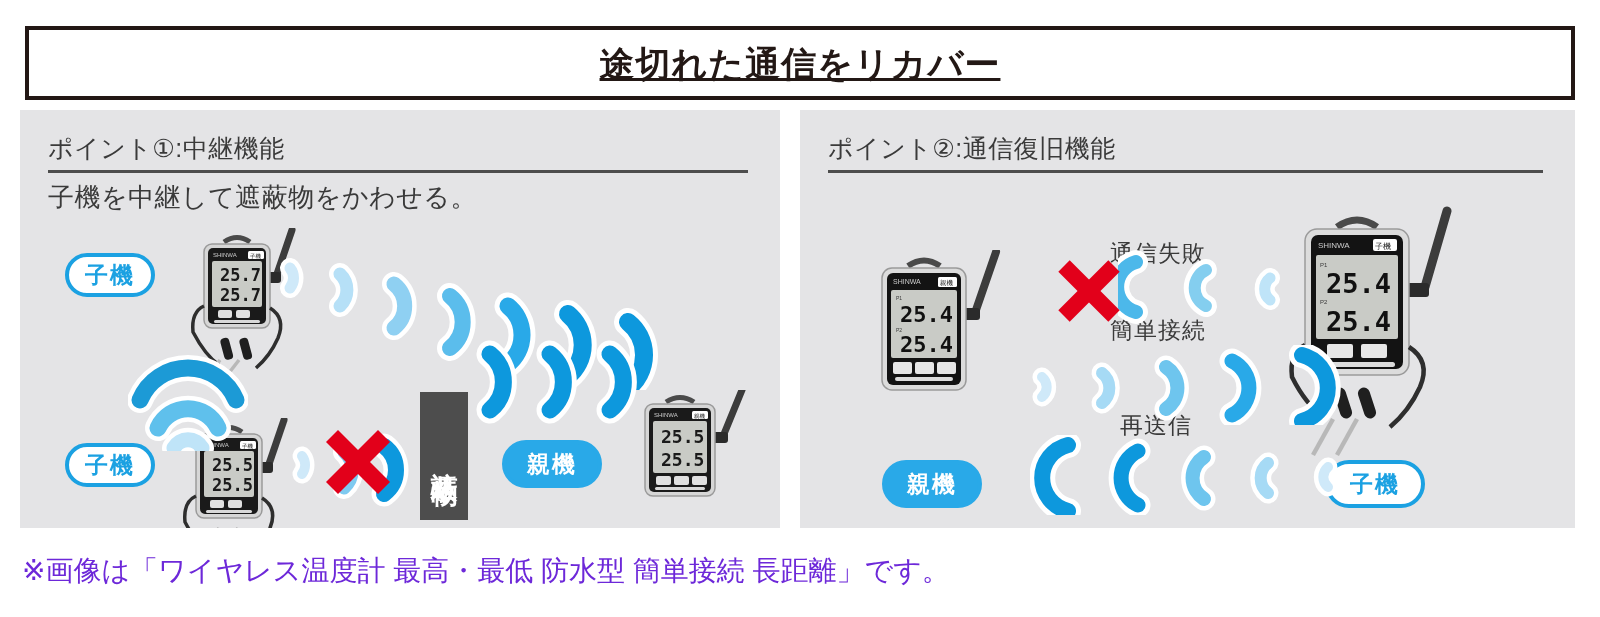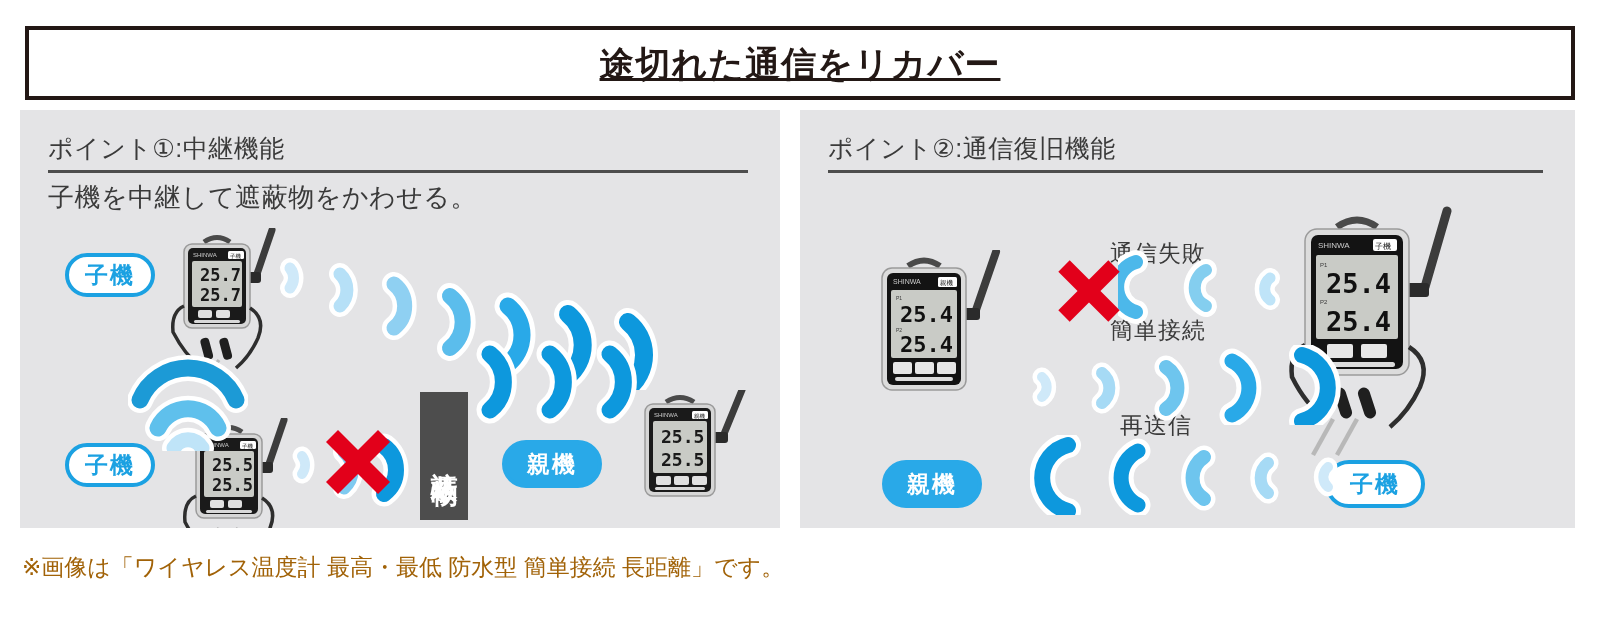--- a/index.html
+++ b/index.html
@@ -69,21 +69,21 @@
   .step-label{
     position:absolute;font-size:23px;color:#3a3a3a;font-weight:normal;
     letter-spacing:1px;white-space:nowrap;
   }
   
   .device{position:absolute;}
   .device svg{display:block;}
   
   .footnote{
     position:absolute;left:22px;top:552px;
-    font-size:23px;color:#a16207;letter-spacing:0px;
+    font-size:28px;color:#6d28d9;letter-spacing:0px;
   }
   .arc, .fan, .xmark{position:absolute;}
 </style>
 </head>
 <body>
 
 <div class="title-banner">
   <div class="title-text">途切れた通信をリカバー</div>
 </div>
 
@@ -102,21 +102,21 @@
   </div>
 
   <div class="badge badge-solid" style="left:482px;top:330px;width:100px;height:48px;">
     <span>親機</span>
   </div>
 
   <div class="obstacle" style="left:400px;top:282px;width:48px;height:128px;">
     <span>遮蔽物</span>
   </div>
 
-  <div class="device" style="left:140px;top:118px;">
+  <div class="device" style="left:160px;top:118px;">
     <svg width="130" height="150" viewBox="0 0 130 150">
       <line x1="97" y1="46" x2="112" y2="2" stroke="#3c3c3c" stroke-width="7" stroke-linecap="round"></line>
       <rect x="81" y="44" width="20" height="11" rx="3" fill="#2b2b2b"></rect>
       <path d="M44 14 q13 -9 26 0" stroke="#4a4a4a" stroke-width="5" fill="none"></path>
       <rect x="24" y="16" width="66" height="84" rx="8" fill="#d6d6d6" stroke="#9a9a9a" stroke-width="1.5"></rect>
       <rect x="28" y="20" width="58" height="76" rx="5" fill="#1a1a1a"></rect>
       <text x="33" y="29" font-size="6" fill="#cccccc" font-family="'Liberation Sans',sans-serif">SHINWA</text>
       <rect x="68" y="23" width="16" height="8" rx="1.5" fill="#ffffff"></rect>
       <text x="70" y="29.5" font-size="5.5" fill="#1a1a1a" font-family="'Liberation Sans',sans-serif">子機</text>
       <rect x="32" y="33" width="50" height="46" rx="2" fill="#c9cbc6"></rect>

